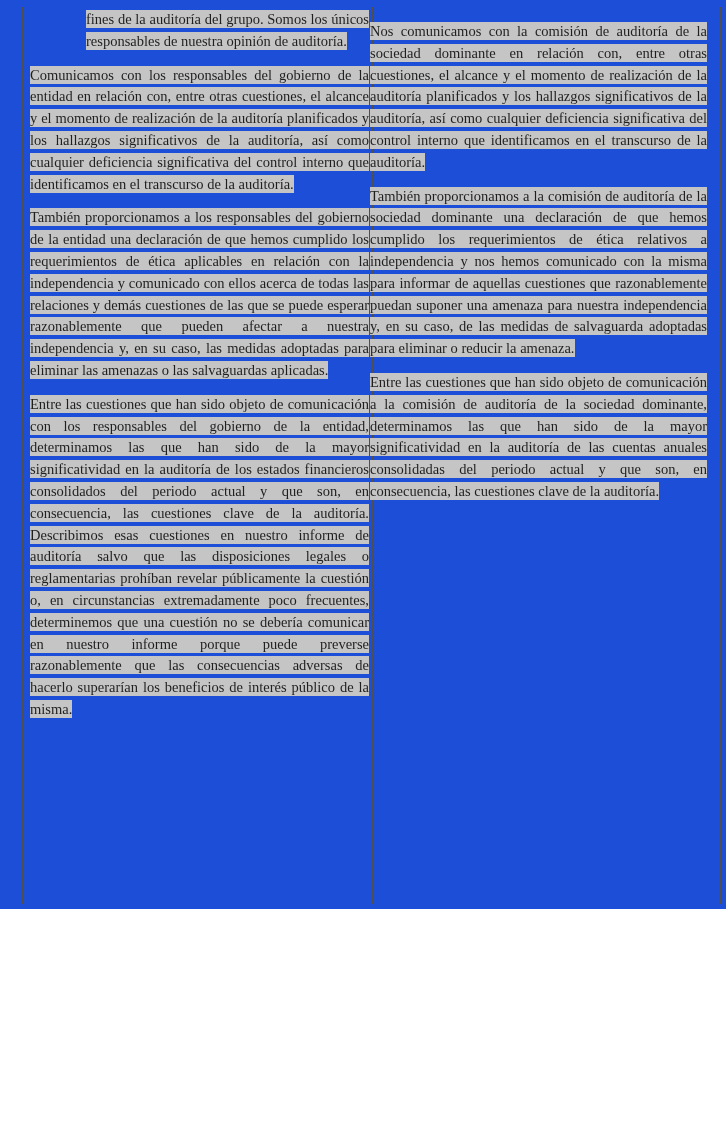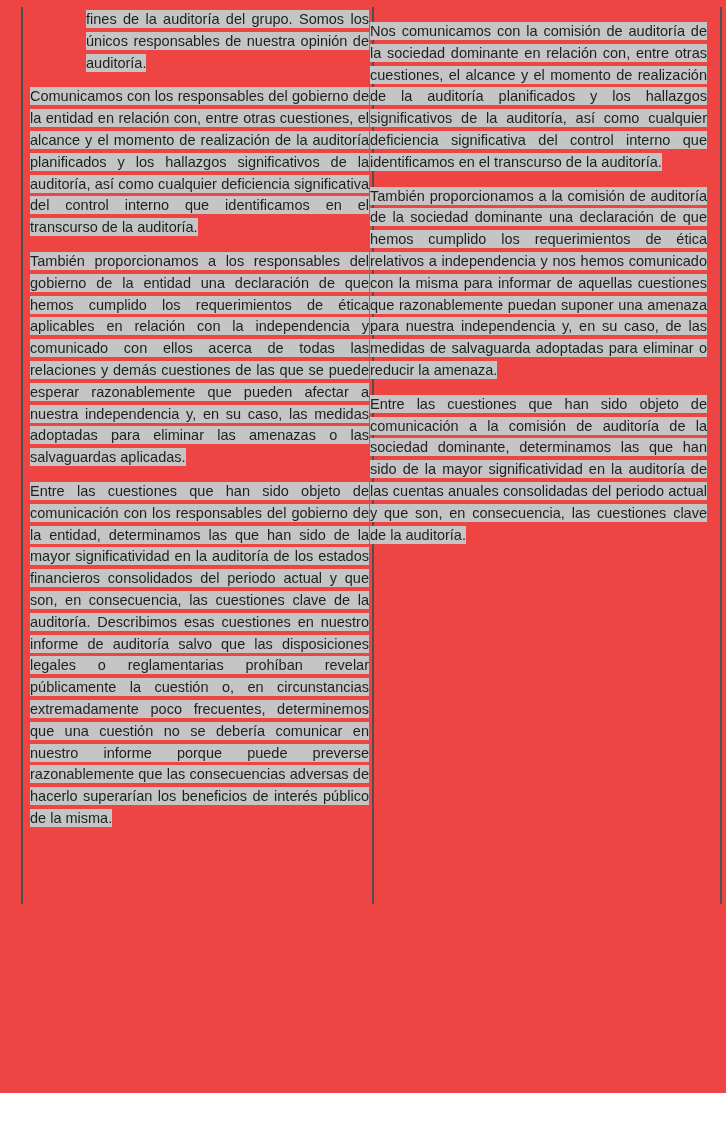--- a/index.html
+++ b/index.html
@@ -3,23 +3,23 @@
 <meta charset="utf-8">
 <style>
   html, body {
     margin: 0;
     padding: 0;
     background: #ffffff;
   }
   .page {
     position: relative;
     width: 726px;
-    height: 1093px;
-    background: #ef4444;
-    font-family: Liberation Sans, sans-serif;
+    height: 909px;
+    background: #1d4ed8;
+    font-family: Liberation Serif, serif;
     overflow: hidden;
   }
   .vline {
     position: absolute;
     top: 7px;
     height: 897px;
     width: 2px;
     background: #4f4f4f;
   }
   .vline-left  { left: 21px; }

